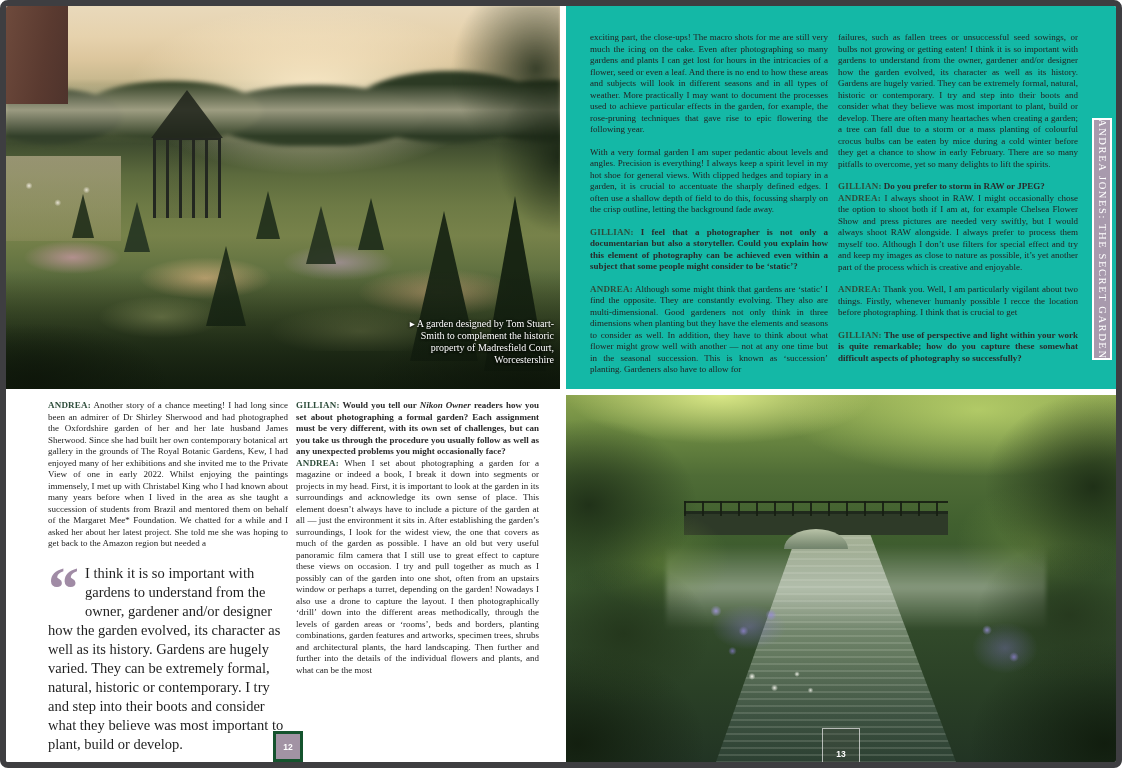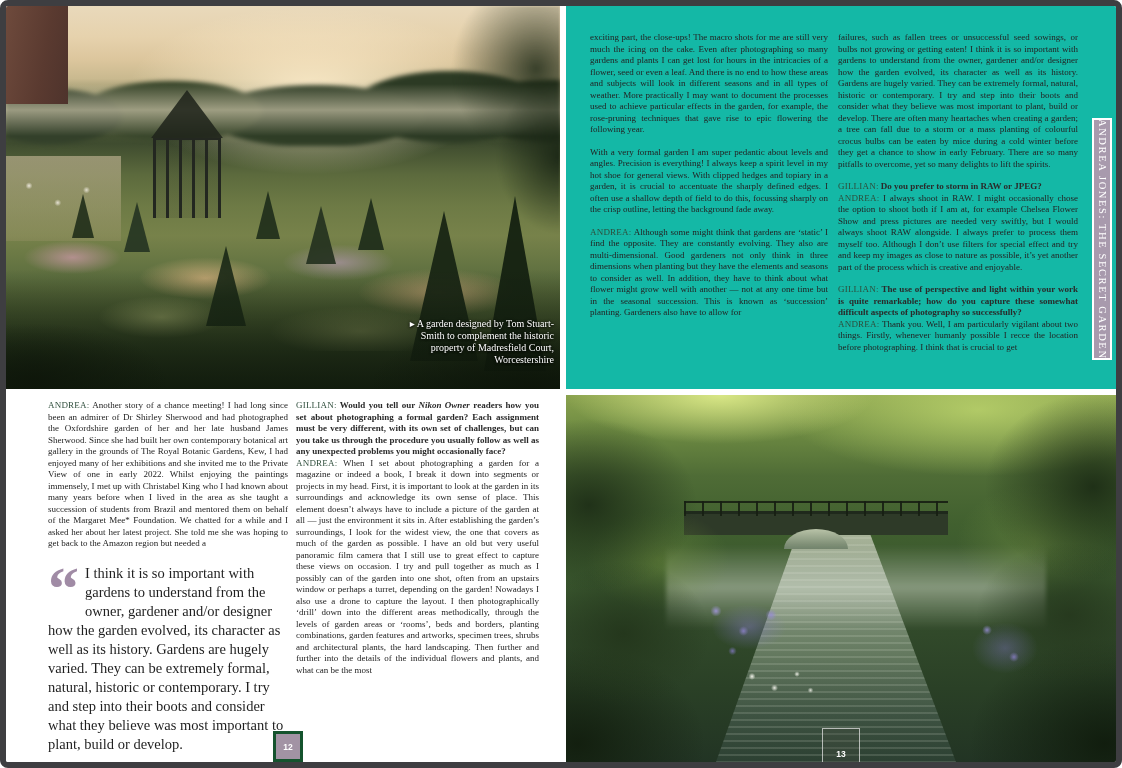--- a/index.html
+++ b/index.html
@@ -13,21 +13,21 @@
   
   #photo1 { left:0; top:0; width:554px; height:383px; }
   #pageB  { left:560px; top:0; width:550px; height:383px; background:#14b8a6; }
   #pageC  { left:0; top:389px; width:554px; height:367px; background:#ffffff;padding-left:24px; }
   #photo2 { left:560px; top:389px; width:550px; height:367px; }
 
   
   .col { position:absolute; text-align:justify; font-size:9px; line-height:11.5px; color:#232323; }
   .para { margin-bottom:11px; }
   .para:last-child { margin-bottom:0; }
-  .sp { font-weight:400; color:#2e4d3b; letter-spacing:.2px; }
+  .sp { font-weight:700; color:#2e4d3b; letter-spacing:.2px; }
   .qt { font-weight:700; color:#2a2a2a; }
   em.qt { font-style:italic; }
   #pageB .col1 { left:24px; top:26px; width:238px; }
   #pageB .col2 { left:272px; top:26px; width:240px; }
   #pageC .col1 { left:42px; top:5px; width:240px; }
   #pageC .col2 { left:290px; top:5px; width:243px; }
 
   
   .pullquote { margin-top:14px; font-size:14.5px; line-height:19px; color:#1f1f1f; text-align:left; }
   .pullquote .mark { float:left; font-size:62px; line-height:40px; color:#a08ba5; font-weight:700; margin:4px 6px 0 0; font-family:"Liberation Serif", serif; }
@@ -186,28 +186,29 @@
     <div id="cap1" class="caption">
       <span>▸</span>
       <span>A garden designed by Tom Stuart-Smith to complement the historic property of Madresfield Court, Worcestershire</span>
     </div>
   </div>
 
   <div id="pageB" class="quad">
     <div class="col col1">
       <p class="para"><span>exciting part, the close-ups! The macro shots for me are still very much the icing on the cake. Even after photographing so many gardens and plants I can get lost for hours in the intricacies of a flower, seed or even a leaf. And there is no end to how these areas and subjects will look in different seasons and in all types of weather. More practically I may want to document the processes used to achieve particular effects in the garden, for example, the rose-pruning techniques that gave rise to epic flowering the following year.</span></p>
       <p class="para"><span>With a very formal garden I am super pedantic about levels and angles. Precision is everything! I always keep a spirit level in my hot shoe for general views. With clipped hedges and topiary in a garden, it is crucial to accentuate the sharply defined edges. I often use a shallow depth of field to do this, focussing sharply on the crisp outline, letting the background fade away.</span></p>
+      <p class="para"><span class="sp">GILLIAN:</span><span class="qt"> I feel that a photographer is not only a documentarian but also a storyteller. Could you explain how this element of photography can be achieved even within a subject that some people might consider to be ‘static’?</span></p>
       <p class="para"><span class="sp">ANDREA:</span><span> Although some might think that gardens are ‘static’ I find the opposite. They are constantly evolving. They also are multi-dimensional. Good gardeners not only think in three dimensions when planting but they have the elements and seasons to consider as well. In addition, they have to think about what flower might grow well with another — not at any one time but in the seasonal succession. This is known as ‘succession’ planting. Gardeners also have to allow for</span></p>
     </div>
     <div class="col col2">
       <p class="para"><span>failures, such as fallen trees or unsuccessful seed sowings, or bulbs not growing or getting eaten! I think it is so important with gardens to understand from the owner, gardener and/or designer how the garden evolved, its character as well as its history. Gardens are hugely varied. They can be extremely formal, natural, historic or contemporary. I try and step into their boots and consider what they believe was most important to plant, build or develop. There are often many heartaches when creating a garden; a tree can fall due to a storm or a mass planting of colourful crocus bulbs can be eaten by mice during a cold winter before they get a chance to show in early February. There are so many pitfalls to overcome, yet so many delights to lift the spirits.</span></p>
       <p class="para" style="margin-bottom:0"><span class="sp">GILLIAN:</span><span class="qt"> Do you prefer to storm in RAW or JPEG?</span></p>
       <p class="para"><span class="sp">ANDREA:</span><span> I always shoot in RAW. I might occasionally chose the option to shoot both if I am at, for example Chelsea Flower Show and press pictures are needed very swiftly, but I would always shoot RAW alongside. I always prefer to process them myself too. Although I don’t use filters for special effect and try and keep my images as close to nature as possible, it’s yet another part of the process which is creative and enjoyable.</span></p>
+      <p class="para"><span class="sp">ANDREA:</span><span> Thank you. Well, I am particularly vigilant about two things. Firstly, whenever humanly possible I recce the location before photographing. I think that is crucial to get</span></p>
       <p class="para" style="margin-bottom:0"><span class="sp">GILLIAN:</span><span class="qt"> The use of perspective and light within your work is quite remarkable; how do you capture these somewhat difficult aspects of photography so successfully?</span></p>
-      <p class="para"><span class="sp">ANDREA:</span><span> Thank you. Well, I am particularly vigilant about two things. Firstly, whenever humanly possible I recce the location before photographing. I think that is crucial to get</span></p>
     </div>
     <div class="strip">
       <span>ANDREA JONES: THE SECRET GARDEN</span>
     </div>
   </div>
 
   <div id="pageC" class="quad">
     <div class="col col1">
       <p class="para"><span class="sp">ANDREA:</span><span> Another story of a chance meeting! I had long since been an admirer of Dr Shirley Sherwood and had photographed the Oxfordshire garden of her and her late husband James Sherwood. Since she had built her own contemporary botanical art gallery in the grounds of The Royal Botanic Gardens, Kew, I had enjoyed many of her exhibitions and she invited me to the Private View of one in early 2022. Whilst enjoying the paintings immensely, I met up with Christabel King who I had known about many years before when I lived in the area as she taught a succession of students from Brazil and mentored them on behalf of the Margaret Mee* Foundation. We chatted for a while and I asked her about her latest project. She told me she was hoping to get back to the Amazon region but needed a</span></p>
       <div class="pullquote">

